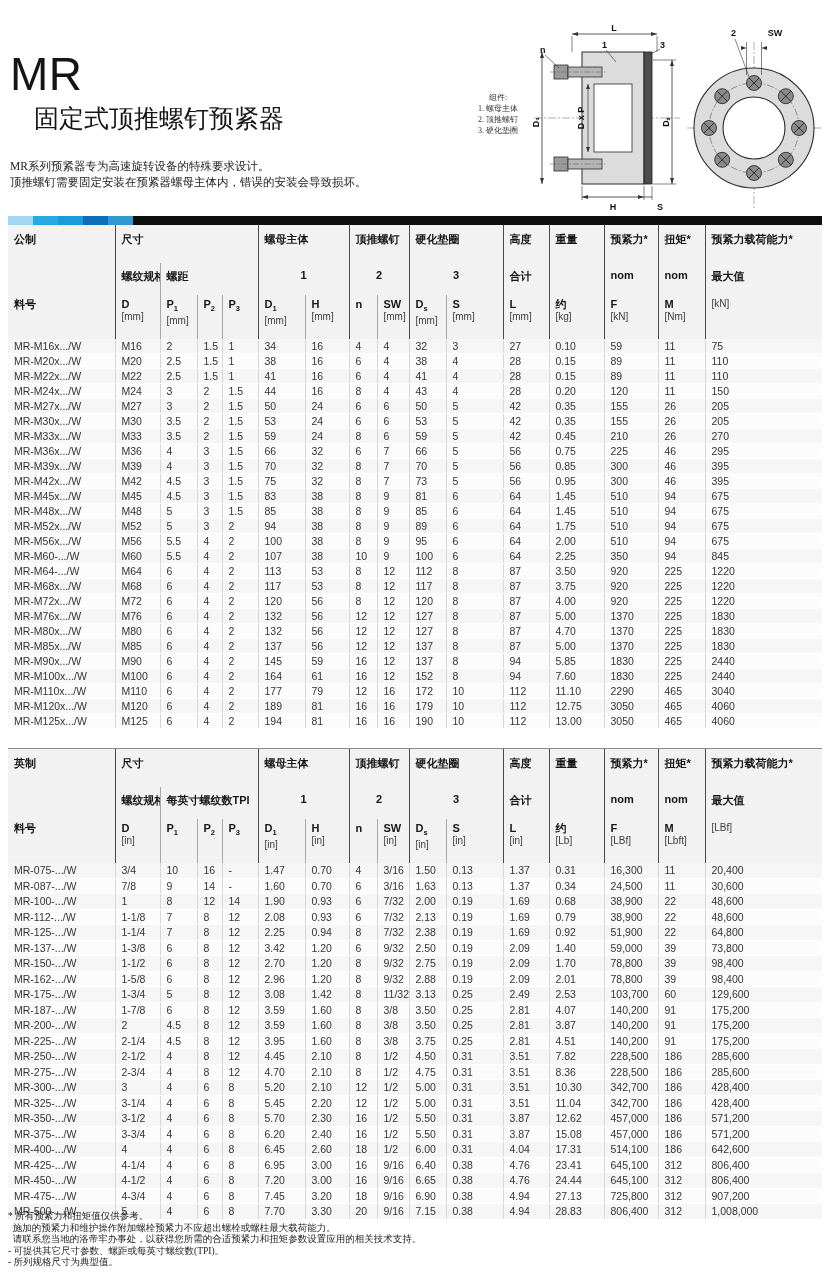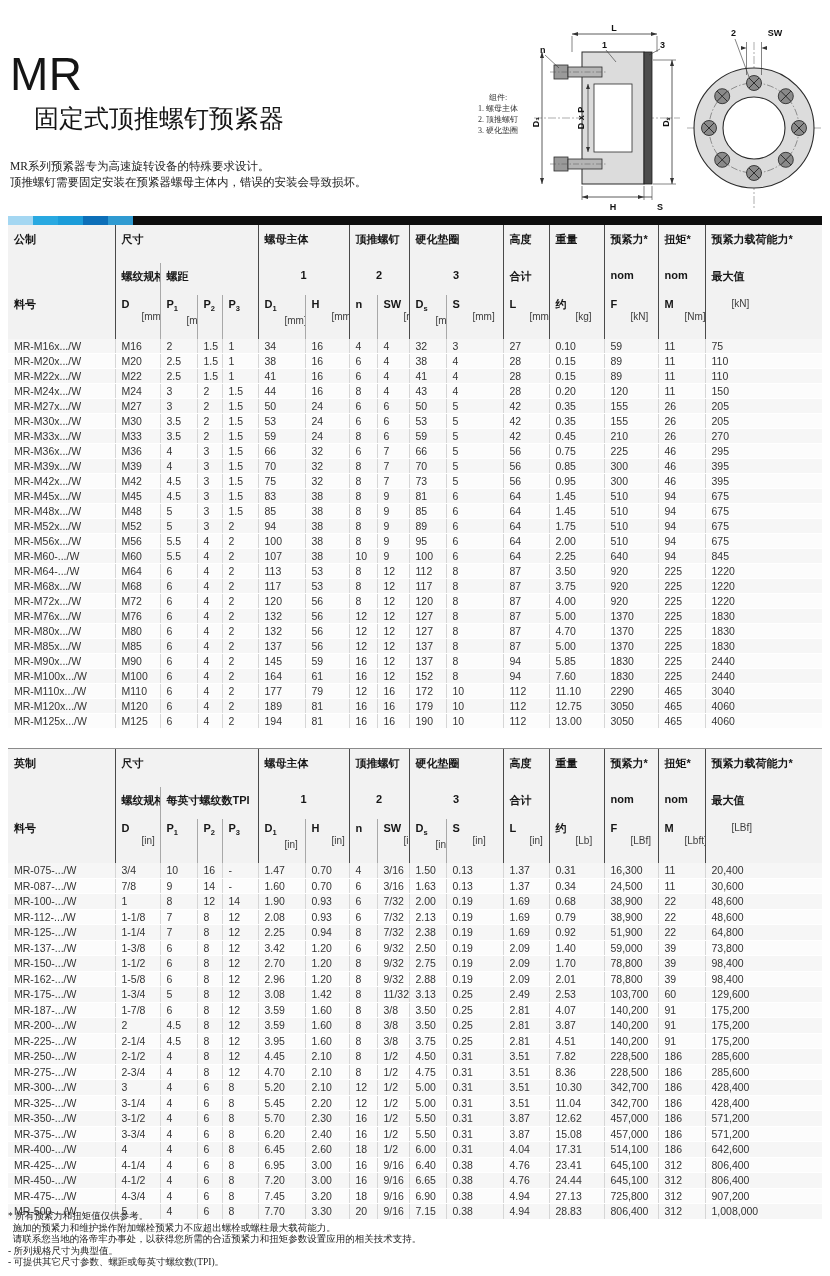--- a/index.html
+++ b/index.html
@@ -29,21 +29,21 @@
   table.spec{border-collapse:collapse;table-layout:fixed;width:814px;}
   table.spec th,table.spec td{overflow:hidden;white-space:nowrap;}
   
   .spec thead th{background:#f2f2f2;text-align:left;vertical-align:top;padding:0 0 0 6px;font-weight:bold;color:#161616;}
   .spec tr.r1 th{height:30px;font-size:11px;padding-top:8px;line-height:12px;white-space:normal;}
   .spec tr.r2 th{height:26px;font-size:11px;padding-top:6px;}
   .spec tr.r3 th{height:41px;padding-top:3px;}
   .spec .ctr{text-align:center;padding-left:0;}
   .sym{font-size:11px;line-height:13px;font-weight:bold;}
   .sym sub{font-size:7.5px;}
-  .unit{font-size:10px;line-height:12px;font-weight:normal;color:#3d3d3d;margin-left:20px;}
+  .unit{font-size:10px;line-height:12px;font-weight:normal;color:#3d3d3d;}
   
   .spec thead th.bs{border-left:1px solid #4a4a4a;}
   .spec thead th.bl{border-left:1px solid #a8a8a8;}
   .spec tbody td.bs,.spec tbody td.bl{border-left:1px solid #d6d6d6;}
   
   .spec tbody td{font-size:10.5px;color:#333;padding:0 0 0 6px;border-bottom:1px solid #ffffff;}
   #metric-wrap tbody td{height:14px;line-height:14px;}
   #imperial-wrap tbody td{height:14.5px;line-height:14.5px;}
   .spec tbody tr:nth-child(odd){background:#f6f6f6;}
   .spec tbody tr:nth-child(even){background:#fcfcfc;}
@@ -556,21 +556,21 @@
           <td class="bl">4</td>
           <td class="bl">2</td>
           <td class="bs">107</td>
           <td class="bl">38</td>
           <td class="bs">10</td>
           <td class="bl">9</td>
           <td class="bs">100</td>
           <td class="bl">6</td>
           <td class="bs">64</td>
           <td class="bs">2.25</td>
-          <td class="bs">640</td>
+          <td class="bs">350</td>
           <td class="bs">94</td>
           <td class="bs">845</td>
         </tr>
         <tr>
           <td>MR-M64-.../W</td>
           <td class="bs">M64</td>
           <td class="bl">6</td>
           <td class="bl">4</td>
           <td class="bl">2</td>
           <td class="bs">113</td>
@@ -1297,15 +1297,15 @@
           <td class="bs">1,008,000</td>
         </tr>
       </tbody>
     </table>
   </div>
 
 <div class="footnotes" id="footnotes">
     <div>* 所有预紧力和扭矩值仅供参考。</div>
     <div>  施加的预紧力和维护操作附加螺栓预紧力不应超出螺栓或螺柱最大载荷能力。</div>
     <div>  请联系您当地的洛帝牢办事处，以获得您所需的合适预紧力和扭矩参数设置应用的相关技术支持。</div>
+    <div>- 可提供其它尺寸参数、螺距或每英寸螺纹数(TPI)。</div>
     <div>- 所列规格尺寸为典型值。</div>
-    <div>- 可提供其它尺寸参数、螺距或每英寸螺纹数(TPI)。</div>
   </div>
 
 </body></html>

